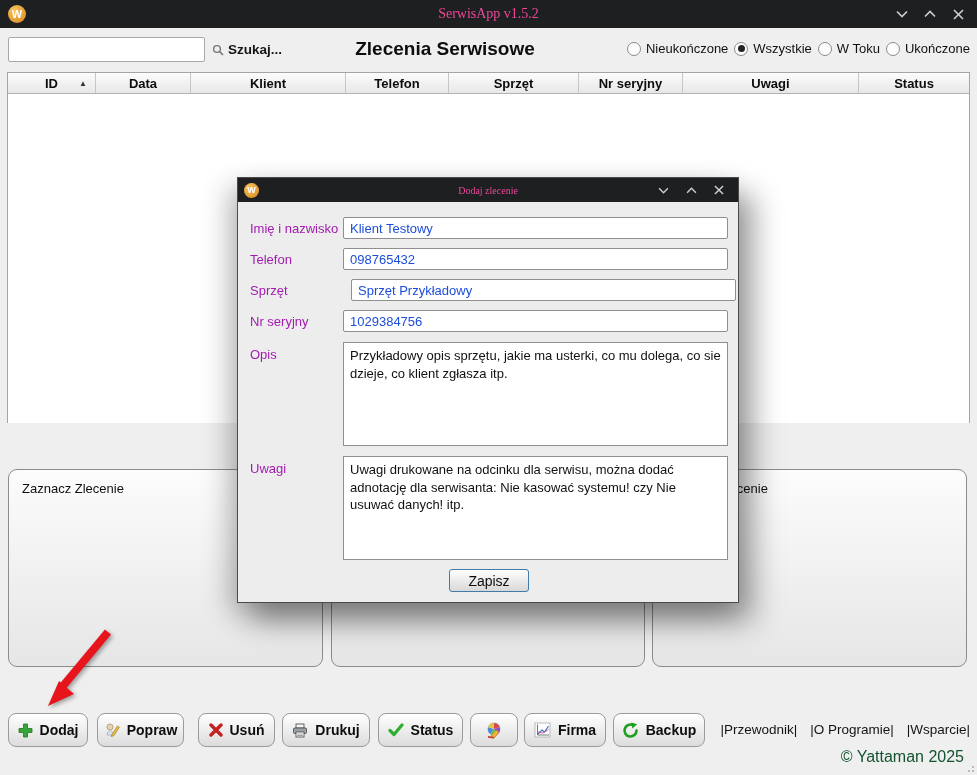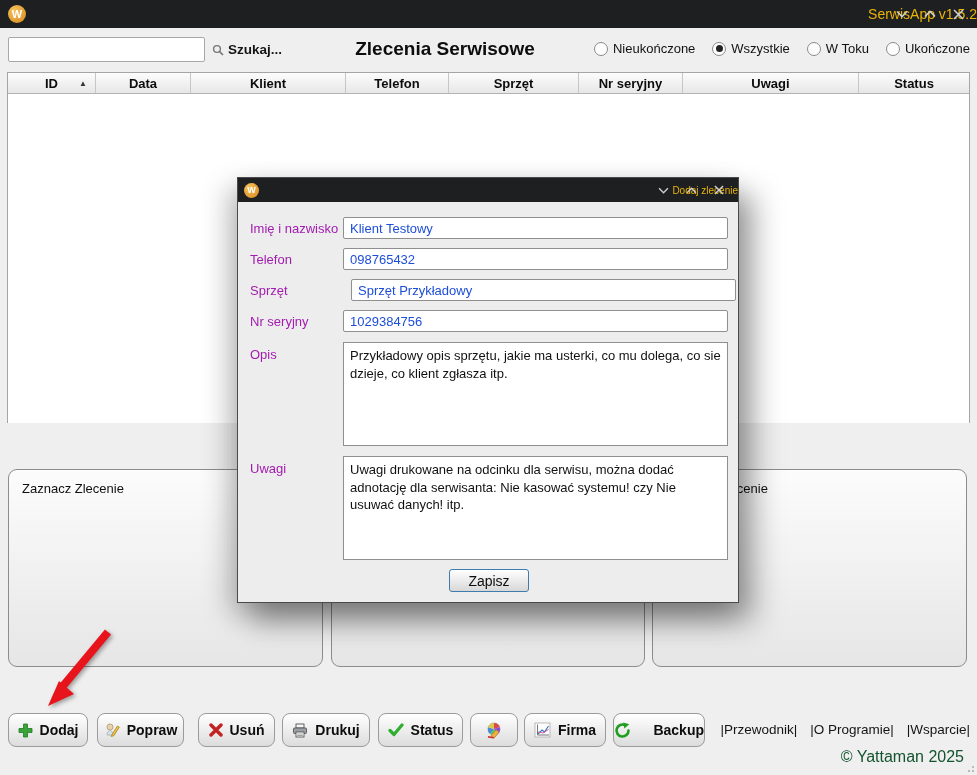--- a/index.html
+++ b/index.html
@@ -18,42 +18,42 @@
     color:#e8e8e8;
   }
   .titlebar .win-icon {
     width:18px; height:18px; border-radius:50%;
     background:radial-gradient(circle at 35% 30%, #f6c35e, #e09a2e 70%, #c67f1d);
     color:#fff; font-weight:bold; font-size:11px;
     display:flex; align-items:center; justify-content:center;
     margin-left:8px;
   }
   .titlebar .win-title {
-    position:absolute; left:0; right:0; text-align:right;
-    font-size:14px; color:#eab308; pointer-events:none;
+    position:absolute; left:0; right:0; text-align:center;
+    font-size:14px; color:#ec4899; pointer-events:none;font-family:Liberation Serif, serif;
   }
   .titlebar .win-buttons { margin-left:auto; display:flex; align-items:center; gap:14px; padding-right:12px; z-index:2; }
   .winbtn { width:14px; height:14px; display:flex; align-items:center; justify-content:center; cursor:pointer; }
   .winbtn svg { stroke:#cfcfcf; stroke-width:1.6; fill:none; }
 
   
   .search-input {
     position:absolute; left:8px; top:37px; width:197px; height:25px;
     border:1px solid #a8a8a8; border-radius:2px; background:#fff;
     font-size:13px; padding:0 6px; font-family:inherit;
   }
   .search-label {
     position:absolute; left:212px; top:42px; font-size:13.5px; font-weight:bold;
     color:#141414; display:flex; align-items:center; gap:4px;
   }
   .page-title {
     position:absolute; left:0; width:890px; top:38px; text-align:center;
     font-size:19px; font-weight:bold; color:#0d0d0d; pointer-events:none;
   }
-  .filters { position:absolute; right:7px; top:41px; display:flex; gap:17px; align-items:center; }
+  .filters { position:absolute; right:7px; top:41px; display:flex; gap:6px; align-items:center; }
   .radio { display:flex; align-items:center; gap:5px; font-size:13px; color:#111; cursor:pointer; }
   .radio .rdot {
     width:14px; height:14px; border-radius:50%; border:1px solid #8a8a8a;
     background:#fdfdfd; display:inline-flex; align-items:center; justify-content:center;
   }
   .radio .rdot.checked::after {
     content:""; width:7px; height:7px; border-radius:50%; background:#222;
   }
 
   
@@ -281,21 +281,21 @@
     <button class="tbtn" style="left:524px;width:82px;">
       <svg width="17" height="16" viewBox="0 0 17 16">
         <rect x="1" y="1" width="15" height="14" fill="#fdfdfd" stroke="#aaa" stroke-width="0.8"></rect>
         <line x1="3.5" y1="2.5" x2="3.5" y2="13" stroke="#666" stroke-width="0.9"></line>
         <line x1="3.5" y1="13" x2="15" y2="13" stroke="#666" stroke-width="0.9"></line>
         <path d="M4 12 8 8 10.5 10 14.5 4" stroke="#3b78c4" stroke-width="1.2" fill="none"></path>
         <path d="M4 10 9 11 14.5 7.5" stroke="#d45a9a" stroke-width="1" fill="none"></path>
       </svg>
       <span>Firma</span>
     </button>
-    <button class="tbtn" style="left:613px;width:92px;justify-content:space-between;">
+    <button class="tbtn" style="left:613px;width:92px;">
       <svg width="17" height="17" viewBox="0 0 17 17">
         <path d="M14.5 8.5 A6 6 0 1 1 11.2 3.2" stroke="#1f9e1f" stroke-width="2.6" fill="none" stroke-linecap="round"></path>
         <polygon points="9.2,0.5 15.2,2.2 10.4,6.4" fill="#1f9e1f"></polygon>
       </svg>
       <span>Backup</span>
     </button>
     <div class="links">
       <span>|Przewodnik|</span>
       <span>|O Programie|</span>
       <span>|Wsparcie|</span>

